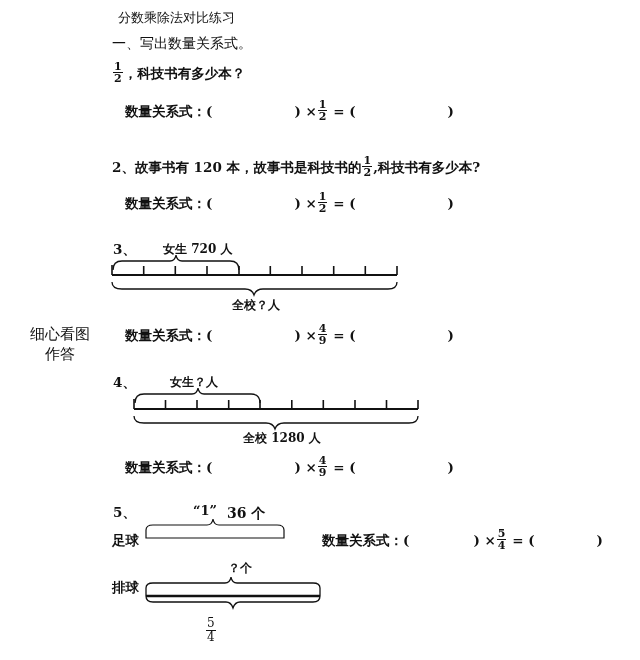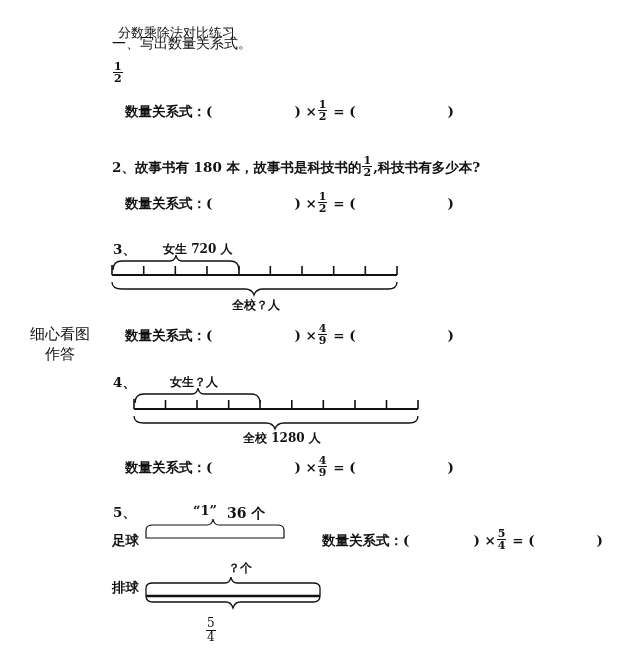--- a/index.html
+++ b/index.html
@@ -15,38 +15,38 @@
   .frac { display:inline-flex; flex-direction:column; align-items:center; vertical-align:middle;
           font-size:11px; line-height:11px; margin:0 1px; position:relative; top:-2px; }
   .frac .num { border-bottom:1px solid #111; padding:0 1px; }
   .frac .den { padding:0 1px; }
   .blank { display:inline-block; }
   svg { position:absolute; left:0; top:0; }
 </style>
 </head>
 <body>
 
-<div class="abs title" style="left:118px; top:9px;margin-top:15px;">分数乘除法对比练习</div>
+<div class="abs title" style="left:118px; top:9px;">分数乘除法对比练习</div>
 <div class="abs sec" style="left:112px; top:35px;">一、写出数量关系式。</div>
 
 <div class="abs q" style="left:112px; top:63px;">
   <span class="frac">
       <span class="num">1</span>
       <span class="den">2</span>
-    </span>
+    </span><span>，科技书有多少本？</span>
 </div>
 <div class="abs rel" style="left:125px; top:101px;">
   <span>数量关系式：</span><span>(</span><span class="blank" style="width:82px"></span><span>)</span> <span>×</span><span class="frac">
       <span class="num">1</span>
       <span class="den">2</span>
     </span> <span>= (</span><span class="blank" style="width:92px"></span><span>)</span>
 </div>
 
 <div class="abs q" style="left:112px; top:157px;">
-  <span>2、故事书有 180 本，故事书是科技书的</span><span class="frac">
+  <span>2、故事书有 120 本，故事书是科技书的</span><span class="frac">
       <span class="num">1</span>
       <span class="den">2</span>
     </span><span>,科技书有多少本?</span>
 </div>
 <div class="abs rel" style="left:125px; top:193px;">
   <span>数量关系式：</span><span>(</span><span class="blank" style="width:82px"></span><span>)</span> <span>×</span><span class="frac">
       <span class="num">1</span>
       <span class="den">2</span>
     </span> <span>= (</span><span class="blank" style="width:92px"></span><span>)</span>
 </div>

